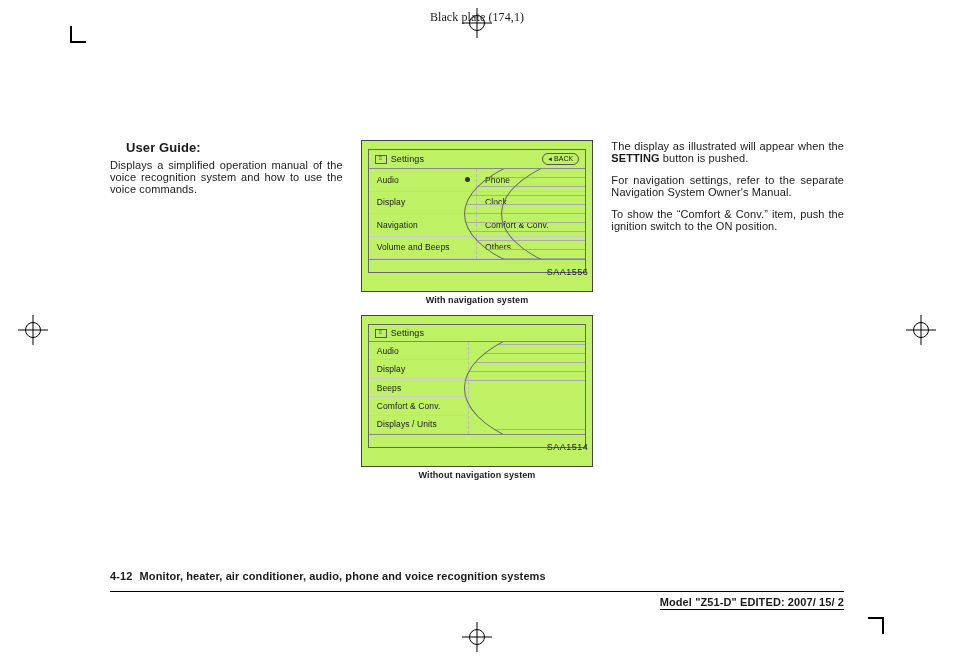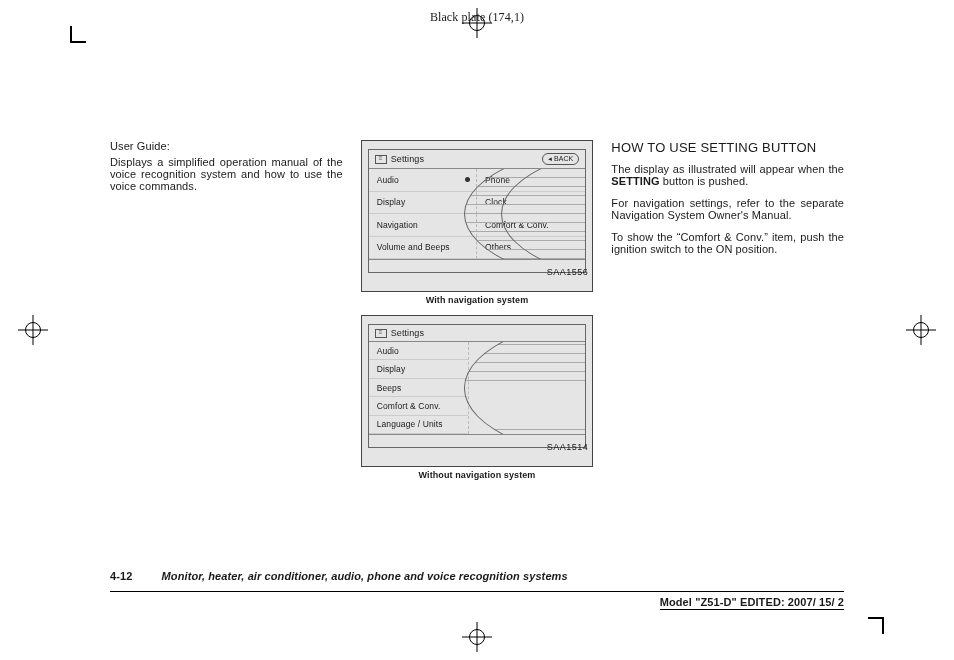--- a/index.html
+++ b/index.html
@@ -41,41 +41,41 @@
     position:absolute;top:10px;left:50%;transform:translateX(-50%);
     font-family:"Times New Roman",Times,serif;font-size:12px;
   }
   .footer-rule{
     position:absolute;left:110px;right:110px;bottom:68px;
     border-top:1px solid #000;
   }
   .page-num{
     position:absolute;left:110px;bottom:78px;font-size:11px;font-weight:600;
   }
-  .page-num .section{font-weight:700;margin-left:26px;font-style:italic;}
+  .page-num .section{font-weight:700;margin-left:4px;}
   .model-line{
     position:absolute; right:110px; bottom:50px; font-size:11px;font-weight:700;
     border-bottom:1px solid #000; padding-bottom:1px;
   }
 
   
   .sheet{
     position:absolute;left:110px;right:110px;top:140px;bottom:120px;
     display:flex; gap:18px;
   }
   .col{flex:1 1 0;min-width:0;}
   .col p{margin:0 0 10px 0; text-align:justify;}
-  h3.sect{font-size:11px;font-weight:400;margin:0 0 4px 0;}
+  h3.sect{font-size:13px;font-weight:700;margin:0 0 4px 16px;}
   h2.head{font-size:13px;font-weight:400;margin:0 0 8px 0;letter-spacing:.2px;}
   strong{font-weight:700;}
 
   
   figure{margin:0 0 10px 0;}
   .screen{
-    border:1px solid #444;background:#e5e5e5;position:relative;
+    border:1px solid #444;background:#bef264;position:relative;
     height:150px; overflow:hidden;
   }
   .screen .fig-id{
     position:absolute;right:4px;bottom:14px;font-size:9px;letter-spacing:.5px;
   }
   .fig-caption{
     text-align:center;font-size:9px;font-weight:700;margin-top:3px;
   }
 
   
@@ -225,38 +225,37 @@
                 <div class="menu-item">
                     <span>Display</span>
                   </div>
                 <div class="menu-item">
                     <span>Beeps</span>
                   </div>
                 <div class="menu-item">
                     <span>Comfort &amp; Conv.</span>
                   </div>
                 <div class="menu-item">
-                    <span>Language / Units</span>
+                    <span>Displays / Units</span>
                   </div>
               </div>
               <div class="spacer"></div>
             </div>
             <span class="arc"></span>
           </div>
           <div class="lcd-foot"></div>
         </div>
         <span class="fig-id">SAA1514</span>
       </div>
       <div class="fig-caption">Without navigation system</div>
     </figure>
 
   </div>
 
   <div class="col">
-    <h2 class="head">HOW TO USE SETTING BUTTON</h2>
     <p>
       <span>The display as illustrated will appear when the </span><strong>SETTING</strong><span> button is pushed.</span>
     </p>
     <p>For navigation settings, refer to the separate Navigation System Owner's Manual.</p>
     <p>To show the “Comfort &amp; Conv.” item, push the ignition switch to the ON position.</p>
   </div>
 
 </div>
 
 <div class="page-num">

